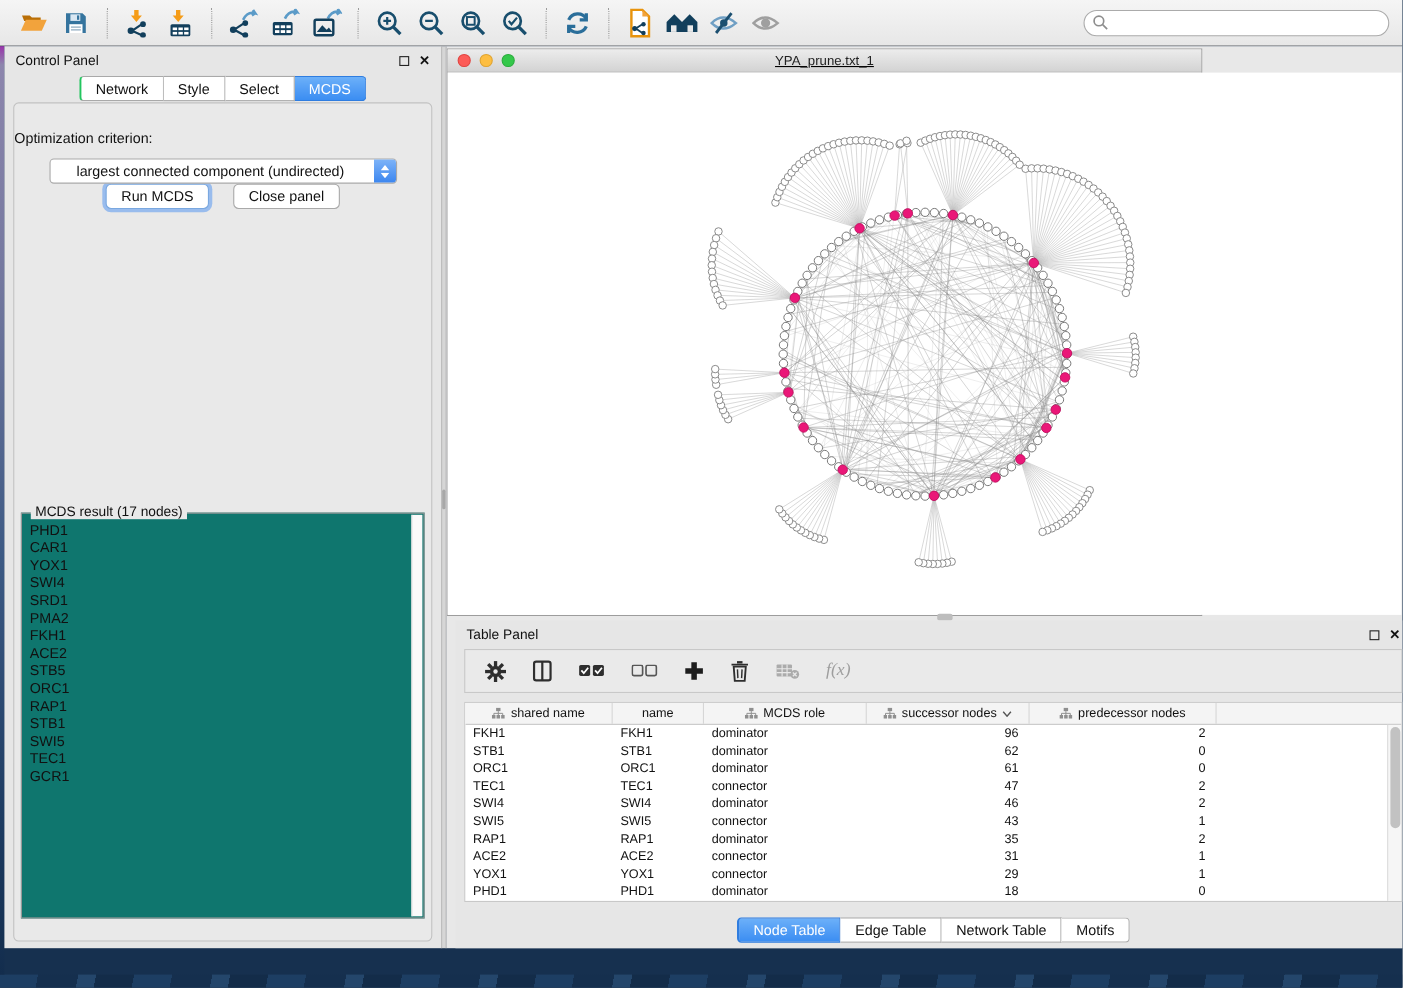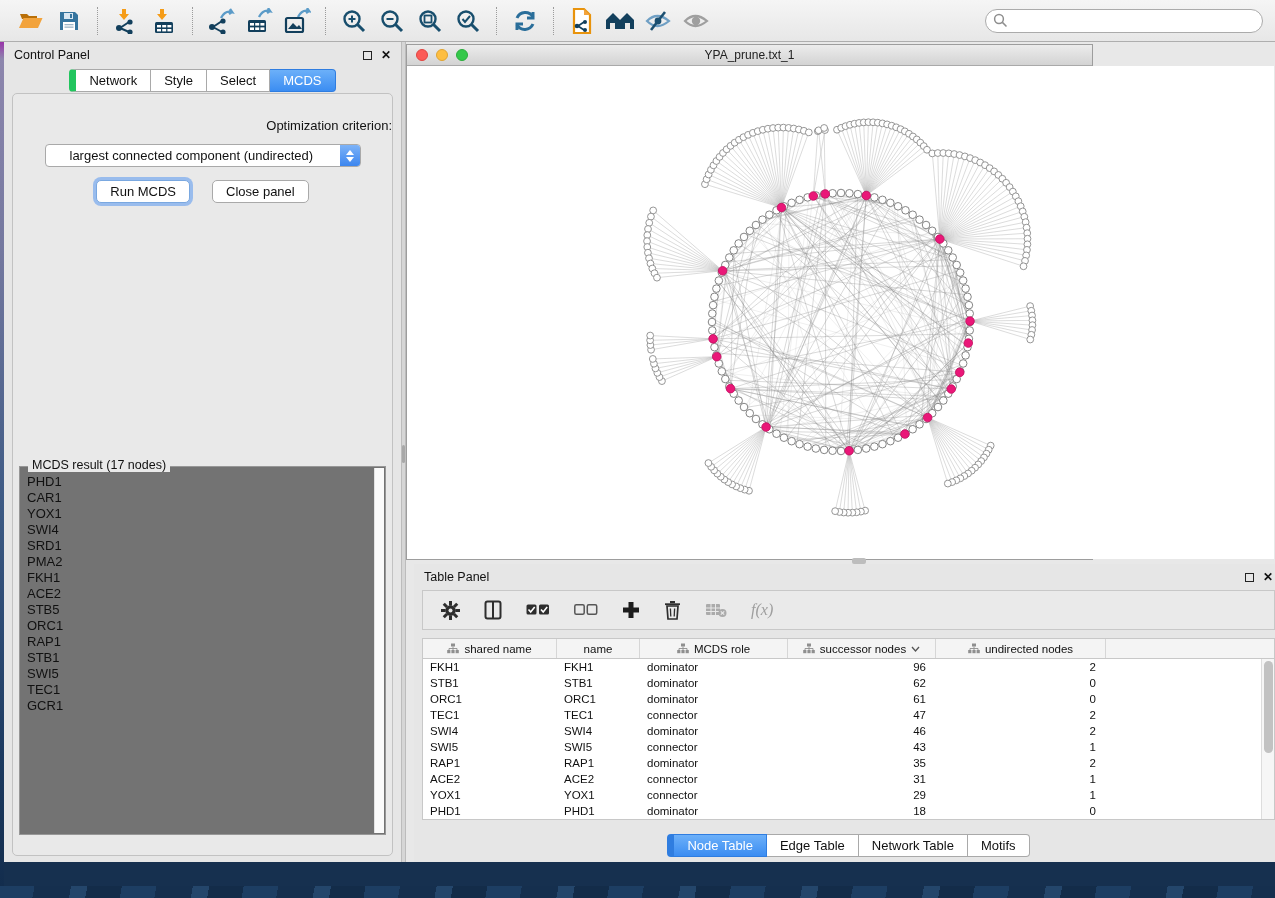--- a/index.html
+++ b/index.html
@@ -25,53 +25,53 @@
 
   
   .control-panel { position:absolute; left:4px; top:42px; width:397px; height:820px; background:#e6e6e6; }
   .panel-header { height:26px; display:flex; align-items:center; padding:0 10px;justify-content:center; }
   .panel-title { font-size:12.5px; color:#111; }
   .ph-icons { margin-left:auto; display:flex; align-items:center; gap:9px; }
   .float-ico { width:9px; height:9px; border:1.5px solid #222; }
   .close-ico { font-size:12px; font-weight:bold; color:#111; line-height:1; }
   .cp-tabs { display:flex; justify-content:center; margin-top:1px; position:relative; z-index:2; }
   .seg-tab { font-size:13px; padding:3px 13px; background:#fff; border:1px solid #a9a9a9; border-left:none; color:#111; }
-  .seg-tab:first-child { border-left:7px solid #22c55e; border-radius:4px 0 0 4px; }
+  .seg-tab:first-child { border-left:2px solid #22c55e; border-radius:4px 0 0 4px; }
   .seg-tab:last-child { border-radius:0 4px 4px 0; }
   .seg-tab.active { background:linear-gradient(#6cb0f9,#3b8df2); border-color:#2f7de0; color:#fff; }
   .cp-box { position:absolute; left:8px; right:8px; top:51px; bottom:6px; background:#e9e9e9;
     border:1px solid #c2c2c2; border-radius:5px; }
-  .opt-label { text-align:right; margin-top:24px; font-size:13px; color:#111; }
+  .opt-label { text-align:left; margin-top:24px; font-size:13px; color:#111; }
   .dropdown { margin:11px auto 0 auto; width:316px; height:23px; background:#fff; border:1px solid #a9a9a9;
     border-radius:4px; display:flex; align-items:center; position:relative; }
   .dropdown .dd-label { font-size:13px; padding-left:24px; color:#111; }
   .dd-stepper { position:absolute; right:0; top:0; width:20px; height:21px; background:linear-gradient(#7db3f8,#3c86ef);
     border-radius:0 3px 3px 0; display:flex; flex-direction:column; align-items:center; justify-content:center; gap:2px; }
   .dd-stepper svg { display:block; }
-  .btn-row { display:flex; justify-content:center; gap:22px; margin-top:13px; }
+  .btn-row { display:flex; justify-content:center; gap:22px; }
   .pbtn { font-size:13px; padding:3px 13px; background:#fff; border:1px solid #a9a9a9; border-radius:5px; color:#111; }
   .pbtn.focused { box-shadow:0 0 0 3px rgba(110,165,240,.65); border-color:#7aa8e0; }
-  .result-group { position:absolute; left:6px; right:6px; top:372px; bottom:20px; border:1px solid #979797; background:#737373; }
+  .result-group { position:absolute; left:6px; right:6px; top:372px; bottom:20px; border:1px solid #979797; background:#0f766e; }
   .result-legend { position:absolute; top:-9px; left:8px; background:#e9e9e9; padding:0 4px; font-size:12.5px; color:#111; }
   .result-list { position:absolute; left:1px; top:3px; bottom:1px; right:11px; overflow:hidden; padding:4px 0 0 6px; }
   .result-item { font-size:13px; line-height:16px; color:#111; }
   .result-scroll { position:absolute; right:1px; top:1px; bottom:1px; width:10px; background:#fafafa; border-left:1px solid #e2e2e2; }
 
   
   .vsplit { position:absolute; left:401px; top:42px; width:5px; height:820px; background:#d6d6d6;
     border-left:1px solid #bcbcbc; border-right:1px solid #bcbcbc; }
   .vsplit-handle { position:absolute; left:0; top:403px; width:3px; height:18px; background:#a8a8a8; border-radius:2px; }
   .hsplit-handle { position:absolute; left:852px; top:558px; width:14px; height:6px; background:#bdbdbd; border-radius:2px; }
 
   
   .right-bg { position:absolute; left:406px; top:42px; width:869px; height:820px; background:#e8e8e8; }
 
   
   .network-window { position:absolute; left:406px; top:44px; width:687px; height:516px;
-    border:1px solid #9d9d9d; background:#fff; }
+    border:1px solid #9d9d9d; background:#fff;text-decoration:underline; }
   .nw-titlebar { height:21px; background:linear-gradient(#ececec,#d3d3d3); border-bottom:1px solid #a9a9a9;
     position:relative; display:flex; align-items:center; justify-content:center; }
   .nw-title { font-size:12px; color:#222; }
   .lights { position:absolute; left:9px; top:4px; display:flex; gap:8px; }
   .light { width:12px; height:12px; border-radius:50%; }
   .light.red { background:#fc5b57; border:1px solid #e14440; }
   .light.yellow { background:#fdbe41; border:1px solid #e0a430; }
   .light.green { background:#34c84a; border:1px solid #2aad3c; }
   .nw-canvas { position:relative; width:867px; height:493px; background:#fff; overflow:hidden; }
 
@@ -1125,21 +1125,21 @@
           <div class="th-cell" style="width: 170px;">
             <svg width="12" height="11" viewBox="0 0 12 11">
               <g fill="#8f8f8f">
                 <rect x="4" y="0.5" width="4" height="3"></rect>
                 <rect x="0.2" y="7" width="3.2" height="3.2"></rect>
                 <rect x="4.4" y="7" width="3.2" height="3.2"></rect>
                 <rect x="8.6" y="7" width="3.2" height="3.2"></rect>
               </g>
               <path d="M6 3.5 v2 M2 7 v-1.5 h8 V7 M6 5.5 V7" stroke="#8f8f8f" stroke-width="0.9" fill="none"></path>
             </svg>
-            <span>undirected nodes</span>
+            <span>predecessor nodes</span>
           </div>
           <div class="th-cell" style="flex: 1 1 0%; border-right: none;"></div>
         </div>
       <div id="table-body">
           <div class="tr-row">
             <div class="td-cell" style="width: 134px;">FKH1</div>
             <div class="td-cell" style="width: 83px;">FKH1</div>
             <div class="td-cell" style="width: 148px;">dominator</div>
             <div class="td-cell num" style="width: 148px;">96</div>
             <div class="td-cell num" style="width: 170px;">2</div>

